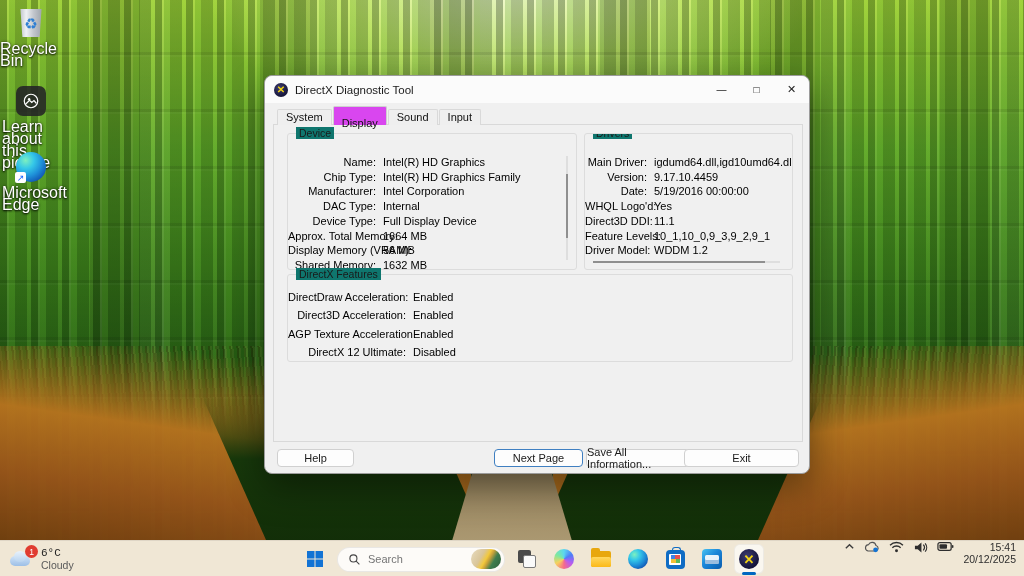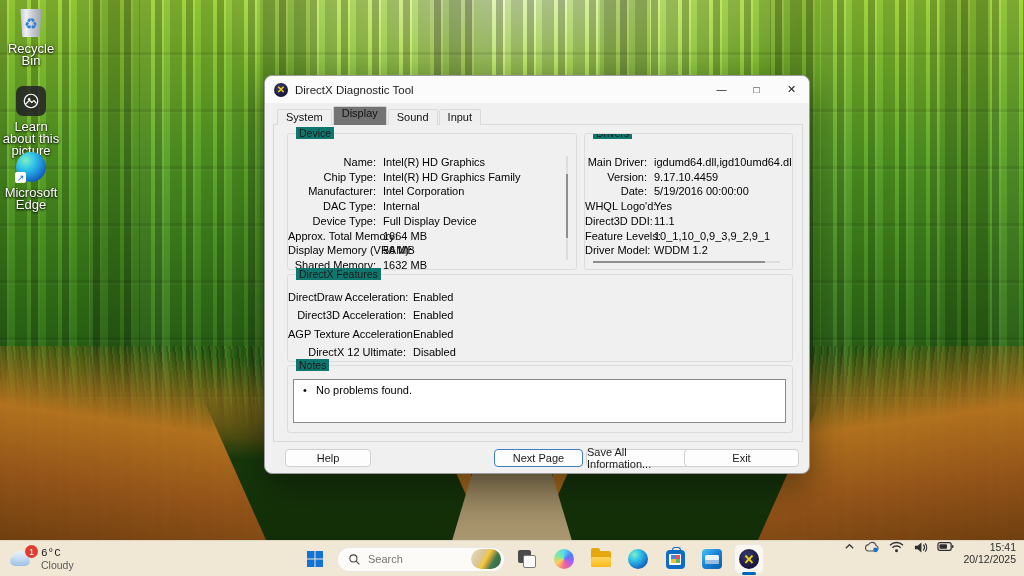--- a/index.html
+++ b/index.html
@@ -34,21 +34,21 @@
   .hedge.r { left:50%; margin-left:50px;  transform:skewX(-24deg); }
   .path { position:absolute; bottom:0; left:50%; width:220px; height:200px; transform:translateX(-50%);
     clip-path: polygon(45% 0, 55% 0, 82% 100%, 18% 100%);
     background: linear-gradient(180deg,#5f5038 0%, #7d6c4c 30%, #9d8a63 60%, #b5a37c 100%);
   }
 
   
   .dicons { position:absolute; left:0; top:6; width:62px; }
   .dicon { position:absolute; left:0; width:62px; display:flex; flex-direction:column; align-items:center; cursor:default; }
   .dicon .glyph { width:34px; height:34px; display:flex; align-items:center; justify-content:center; position:relative; }
-  .dicon .lbl { margin-top:3px; font-size:13px; line-height:12px; color:#fff; text-align:center;
+  .dicon .lbl { margin-top:3px; font-size:16px; line-height:12px; color:#fff; text-align:left;
     text-shadow:0 1px 2px rgba(0,0,0,.9), 0 0 3px rgba(0,0,0,.6); }
   .bin-body { width:24px; height:28px; clip-path:polygon(6% 0,94% 0,86% 100%,14% 100%);
     background:linear-gradient(90deg,#b9bdc4,#eef1f4 30%,#c3c7cd 60%,#9aa0a8); display:flex; align-items:center; justify-content:center; }
   .bin-body span { color:#2f7fd3; font-size:15px; line-height:1; }
   .pic-sq { width:30px; height:30px; border-radius:7px; background:rgba(35,35,38,.88); display:flex; align-items:center; justify-content:center; }
   .edge-ball { width:30px; height:30px; border-radius:50%;
     background: radial-gradient(circle at 32% 28%, #7df0c0 0%, #35c8e8 28%, #1e8fd8 55%, #1259b5 78%, #0b3f8f 100%); }
   .shortcut { position:absolute; left:1px; bottom:1px; width:11px; height:11px; background:#fff; border-radius:2px;
     display:flex; align-items:center; justify-content:center; font-size:9px; color:#1a66ff; }
 
@@ -60,21 +60,21 @@
   .appicon { width:14px; height:14px; border-radius:50%; background:radial-gradient(circle at 40% 35%, #3c3c70, #16163a 70%);
     display:flex; align-items:center; justify-content:center; color:#f4d513; font-size:10px; font-weight:bold; line-height:1; }
   .wtitle { margin-left:7px; font-size:11.5px; color:#1a1a1a; }
   .winbtns { position:absolute; right:0; top:0; height:27px; display:flex; }
   .wbtn { width:35px; height:27px; display:flex; align-items:center; justify-content:center; color:#222; font-size:10px; }
   .wbtn.close { border-radius:0 8px 0 0; font-size:11px; }
 
   .tabs { position:absolute; left:12px; top:33px; height:16px; display:flex; z-index:3; }
   .tab { padding:1px 8px 2px; border:1px solid #d9d9d9; border-bottom:none; background:#efefef; margin-right:1px;
     font-size:11px; color:#111; border-radius:2px 2px 0 0; }
-  .tab.active { background:#737373; margin-top:-3px; padding-top:0; padding-bottom:4px; position:relative; z-index:4; border-color:#cfcfcf; }
+  .tab.active { background:#d946ef; margin-top:-3px; padding-top:10px; padding-bottom:4px; position:relative; z-index:4; border-color:#cfcfcf; }
   .panel { position:absolute; left:8px; top:48px; width:530px; height:318px; background:#f0f0f0; border:1px solid #d9d9d9; }
 
   .group { position:absolute; border:1px solid #dcdcdc; border-radius:3px; background:#f0f0f0; }
   .legend { position:absolute; top:-7px; left:8px; background:#0f766e; padding:0 3px; font-size:10.5px; color:#1a1a1a; }
   .g-device  { left:13px;  top:8px;   width:290px; height:137px; }
   .g-drivers { left:310px; top:8px;   width:209px; height:137px; overflow:hidden; }
   .g-feat    { left:13px;  top:149px; width:506px; height:88px; }
   .g-notes   { left:13px;  top:240px; width:506px; height:68px; }
 
   .rows { position:absolute; inset:0; padding-top:21px; }
@@ -92,21 +92,21 @@
   .hscroll { position:absolute; left:8px; bottom:6px; right:12px; height:2px; background:#dedede; }
   .hthumb { position:absolute; left:0; top:0; height:2px; width:92%; background:#8f8f8f; }
 
   .notesbox { position:absolute; left:5px; top:13px; width:493px; height:44px; background:#fff; border:1px solid #8a8a8a; }
   .noterow { display:flex; padding-top:4px; font-size:11px; }
   .noterow .bullet { width:22px; text-align:center; }
 
   .btnrow { position:absolute; left:0; right:0; top:373px; height:18px; }
   .btn { position:absolute; height:18px; background:#fdfdfd; border:1px solid #d0d0d0; border-radius:4px;
     font-size:11px; color:#1a1a1a; display:flex; align-items:center; justify-content:center; }
-  .btn.help { left:20px; width:86px; }
+  .btn.help { left:12px; width:77px; }
   .btn.next { left:229px; width:89px; border:1.5px solid #3f7fc1;text-align:right; }
   .btn.save { left:321px; width:108px; }
   .btn.exit { left:419px; width:115px; }
 
   
   .taskbar { position:absolute; left:0; bottom:0; width:1024px; height:36px; background:#f0e7d5;
     border-top:1px solid rgba(0,0,0,.07); }
   .weather { position:absolute; left:8px; top:0; height:36px; display:flex; align-items:center; gap:7px; }
   .wcloud { position:relative; width:26px; height:18px; }
   .wcloud .c1 { position:absolute; left:2px; top:6px; width:20px; height:10px; border-radius:8px; background:linear-gradient(180deg,#cfe3f7,#9dbfe6); }
@@ -322,29 +322,20 @@
               <span class="rl">AGP Texture Acceleration:</span>
               <span class="rv">Enabled</span>
             </div>
           <div class="row">
               <span class="rl">DirectX 12 Ultimate:</span>
               <span class="rv">Disabled</span>
             </div>
         </div>
       </div>
 
-      <div class="group g-notes">
-        <span class="legend">Notes</span>
-        <div class="notesbox">
-          <div class="noterow">
-            <span class="bullet">•</span>
-            <span>No problems found.</span>
-          </div>
-        </div>
-      </div>
 
     </div>
 
     <div class="btnrow">
       <div class="btn help">Help</div>
       <div class="btn next">Next Page</div>
       <div class="btn save">Save All Information...</div>
       <div class="btn exit">Exit</div>
     </div>
   </div>

